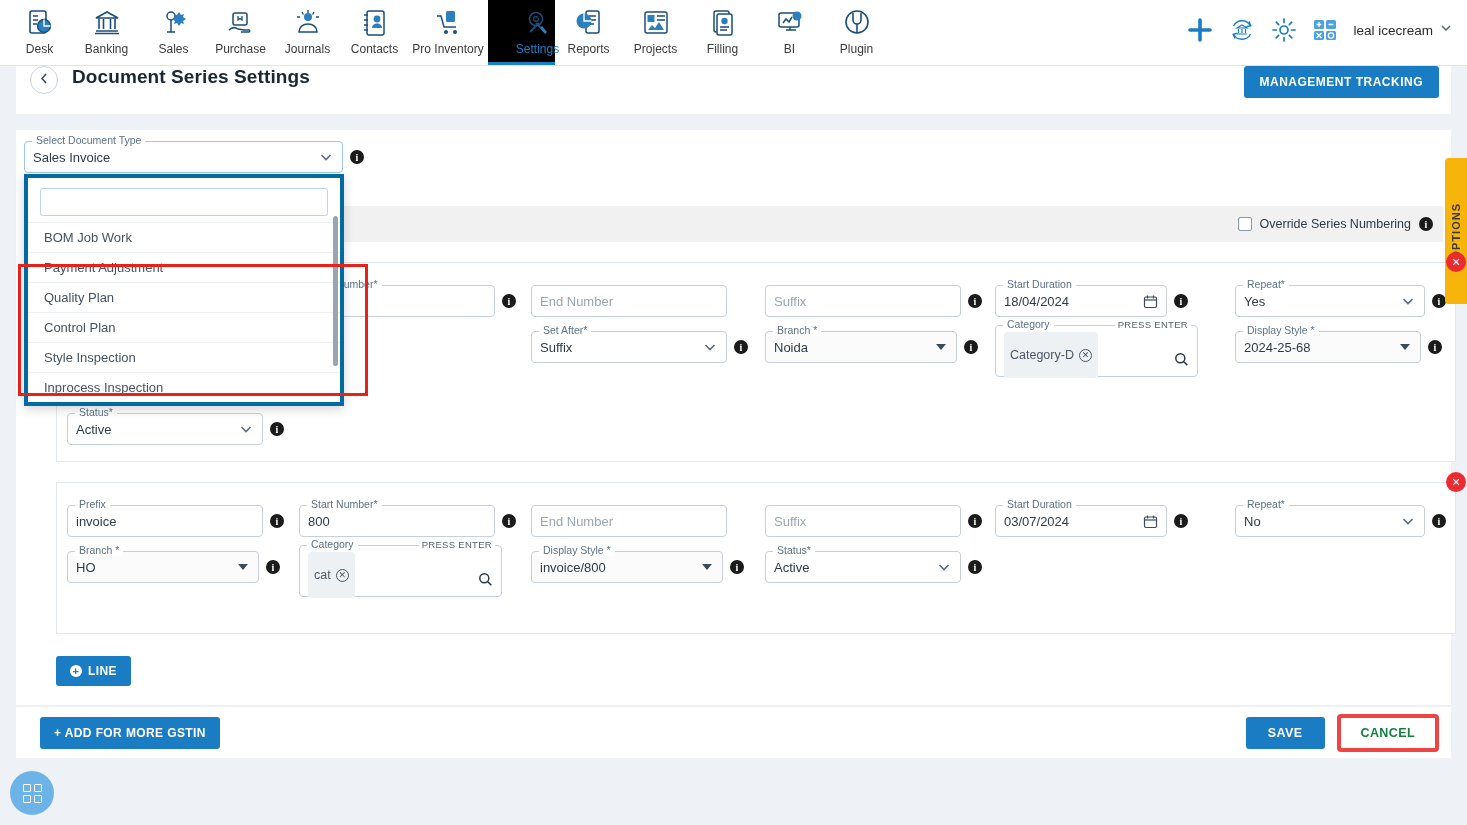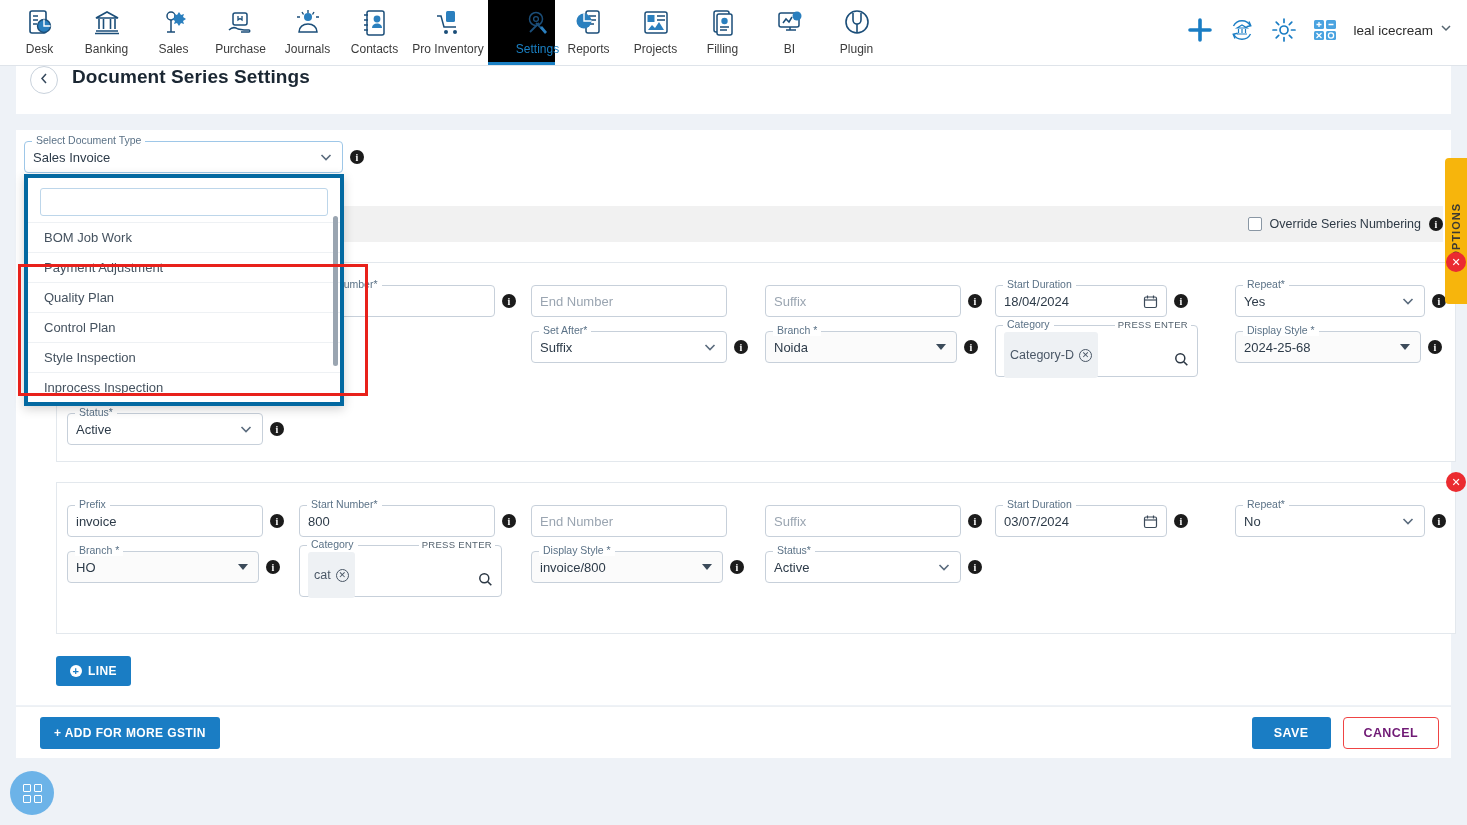--- a/index.html
+++ b/index.html
@@ -137,21 +137,21 @@
   
   .red-box {
     position: absolute; left: 18px; top: 264px; width: 350px; height: 132px;
     border: 3px solid #e8211b; z-index: 60; pointer-events: none;
   }
 
   
   .override-bar {
     position: absolute; left: 8px; top: 76px; width: 1419px; height: 36px;
     background: #f1f1f1;
-    display: flex; align-items: center; justify-content: flex-end; 
+    display: flex; align-items: center; justify-content: flex-end; padding-right: 10px;
   }
   .ovr { display: flex; align-items: center; gap: 8px; }
   .chk {
     width: 14px; height: 14px; border: 1px solid #8a97a4; background: #fff; border-radius: 2px;
     cursor: pointer;
   }
   .ovr-label { font-size: 12.5px; color: #2e3a46; }
 
   
   .card {
@@ -223,21 +223,21 @@
     padding: 9px 14px; font-size: 12px; font-weight: bold; letter-spacing: .4px;
     cursor: pointer; font-family: "Liberation Sans", sans-serif;
   }
   .foot-right { margin-left: auto; display: flex; align-items: center; gap: 12px; }
   .btn-save {
     background: #1a7dc4; color: #fff; border: none; border-radius: 3px;
     padding: 9px 22px; font-size: 12.5px; font-weight: bold; letter-spacing: .4px;
     cursor: pointer; font-family: "Liberation Sans", sans-serif;
   }
   .btn-cancel {
-    background: #fff; color: #701a75; border: 1px solid #ef4444; border-radius: 4px;
+    background: #fff; color: #15803d; border: 4px solid #ef4444; border-radius: 4px;
     padding: 8px 20px; font-size: 12.5px; font-weight: bold; letter-spacing: .4px;
     cursor: pointer; font-family: "Liberation Sans", sans-serif;
   }
 
   
   .options-tab {
     position: absolute; right: 0; top: 158px; width: 22px; height: 146px;
     background: #f7b50c; border-radius: 4px 0 0 4px; cursor: pointer;
     display: flex; align-items: center; justify-content: center;
   }
@@ -459,20 +459,21 @@
 
 <div class="page-header">
   <div class="back-btn">
     <span>
       <svg width="13" height="13" viewBox="0 0 13 13">
           <path d="M8 2L4 6.5 8 11" fill="none" stroke="#35485c" stroke-width="1.5"></path>
         </svg>
     </span>
   </div>
   <div class="page-title">Document Series Settings</div>
+  <button class="btn-primary-sm">MANAGEMENT TRACKING</button>
 </div>
 
 <div class="content">
 
   <div class="doctype-wrap">
     <div class="fld-row">
       <div class="mat-field focused" style="width:328px">
         <span class="mat-label">Select Document Type</span>
         <span class="mat-value">Sales Invoice</span>
         <span class="caret">

